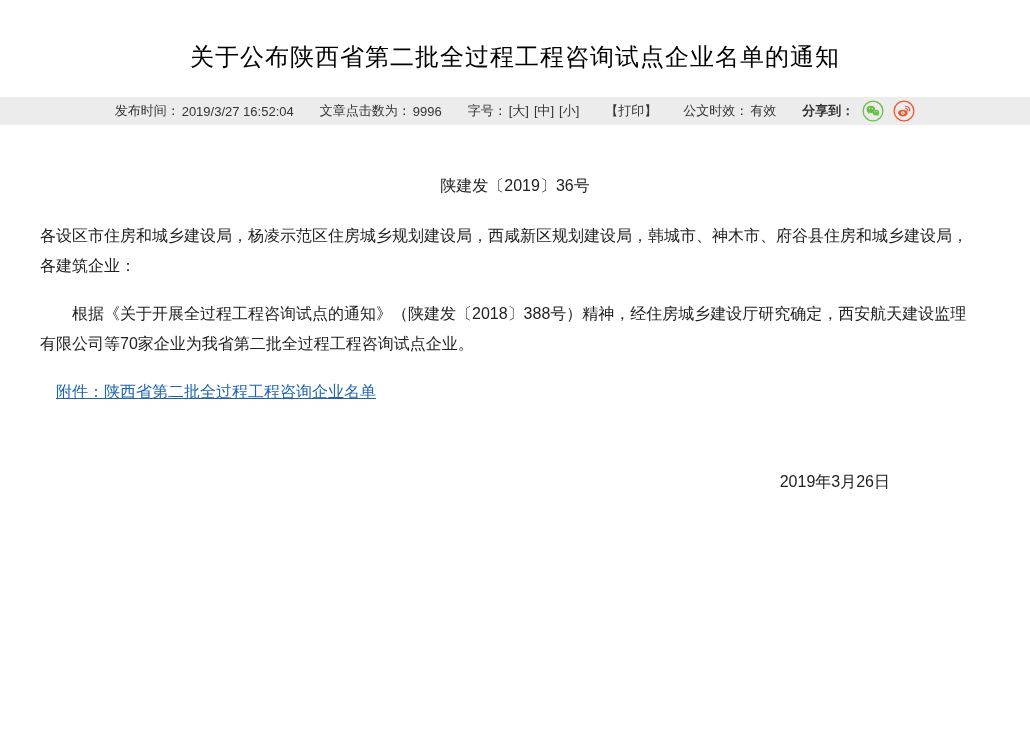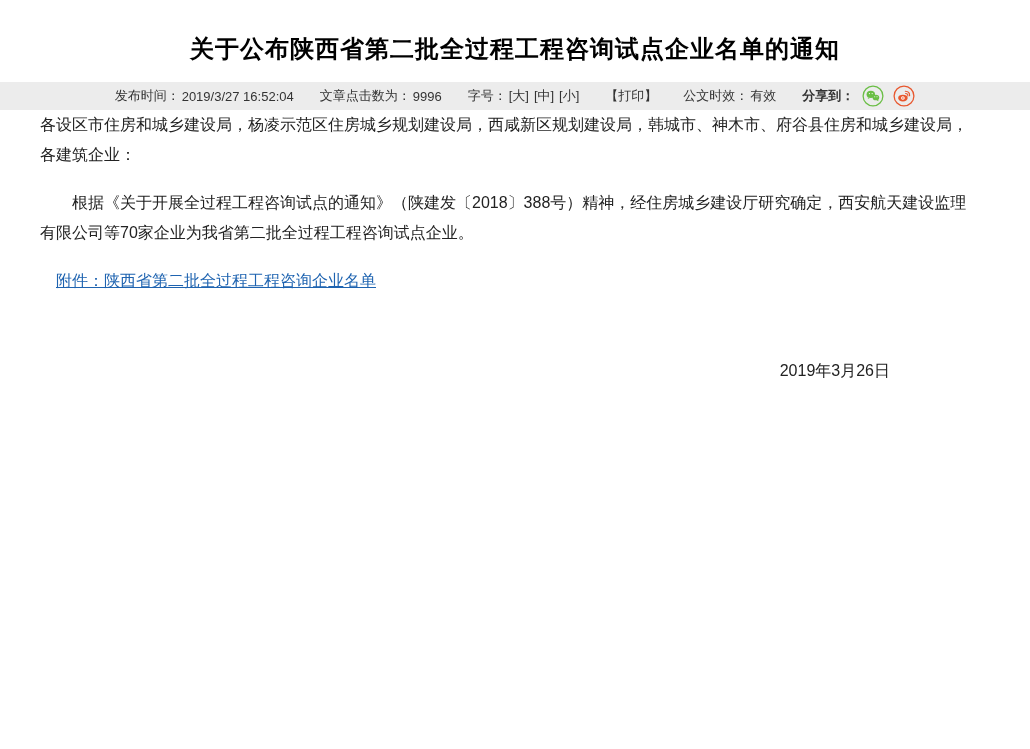--- a/index.html
+++ b/index.html
@@ -6,30 +6,30 @@
   html, body { margin: 0; padding: 0; }
   body {
     width: 1030px;
     height: 749px;
     background: #ffffff;
     font-family: "Liberation Sans", "DejaVu Sans", sans-serif;
     color: #333333;
     overflow: hidden;
   }
   .page-title {
-    margin: 32px 60px 0;
+    margin: 40px 60px 0;
     text-align: center;
     font-size: 24px;
-    font-weight: bold;
+    font-weight: normal;
     color: #000000;
     letter-spacing: 1px;
     line-height: 34px;
   }
   .meta-bar {
-    margin-top: 16px;
+    margin-top: 23px;
     width: 100%;
     height: 28px;
     background: #ececec;
     display: flex;
     align-items: center;
     justify-content: center;
     gap: 26px;
     font-size: 13px;
     color: #333333;
     white-space: nowrap;
@@ -124,20 +124,21 @@
           <circle cx="10.8" cy="14.2" r="0.9" fill="#e8572e"></circle>
           <path d="M13.5 6.8 q4.8 0.2 4.6 4.9" fill="none" stroke="#e8572e" stroke-width="1.3" stroke-linecap="round"></path>
           <path d="M13.8 9.3 q2.6 0.2 2.4 2.6" fill="none" stroke="#e8572e" stroke-width="1.2" stroke-linecap="round"></path>
         </svg>
       </span>
     </span>
   </span>
 </div>
 
 <div class="content">
+  <div class="doc-number">陕建发〔2019〕36号</div>
 
   <p>各设区市住房和城乡建设局，杨凌示范区住房城乡规划建设局，西咸新区规划建设局，韩城市、神木市、府谷县住房和城乡建设局，各建筑企业：</p>
   <p class="indent">根据《关于开展全过程工程咨询试点的通知》（陕建发〔2018〕388号）精神，经住房城乡建设厅研究确定，西安航天建设监理有限公司等70家企业为我省第二批全过程工程咨询试点企业。</p>
 
   <p class="attachment">
     <span>附件：</span><a>陕西省第二批全过程工程咨询企业名单</a>
   </p>
 
   <div class="signature-wrap">
     <div class="signature-block">

